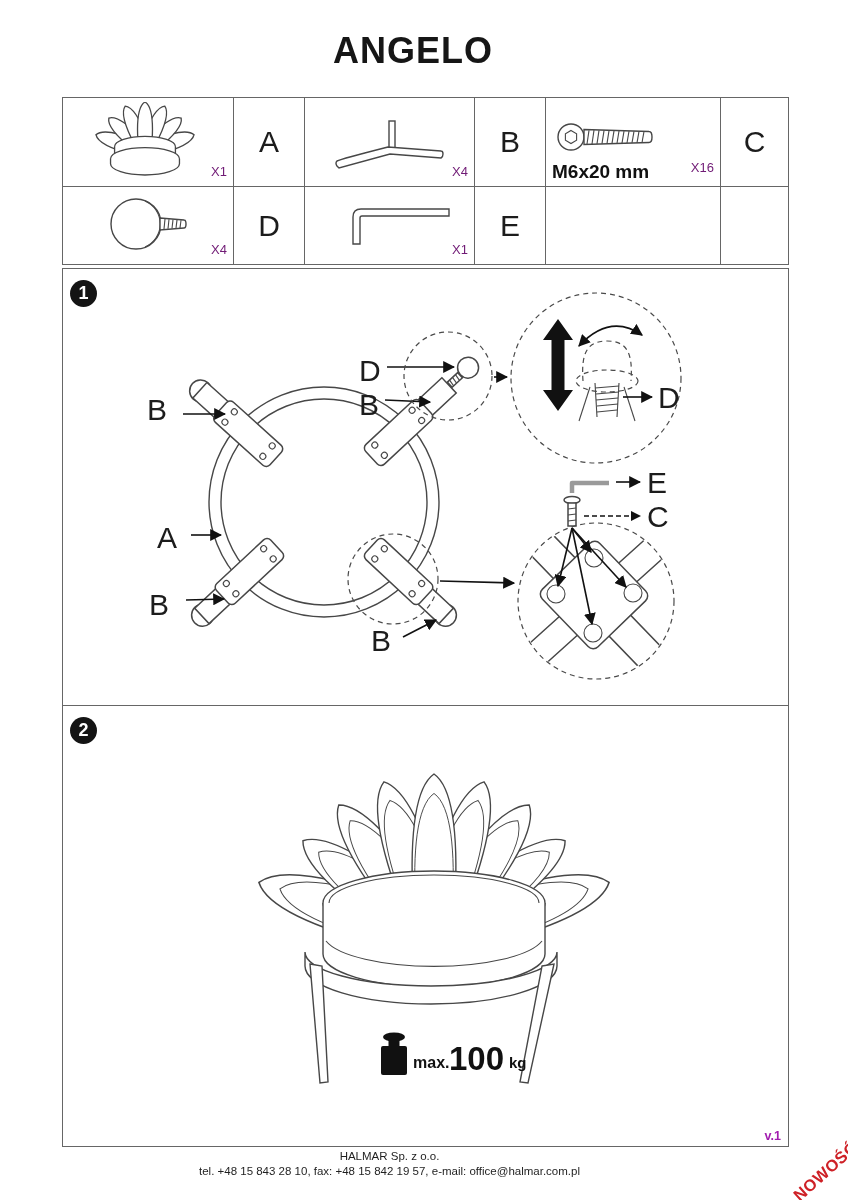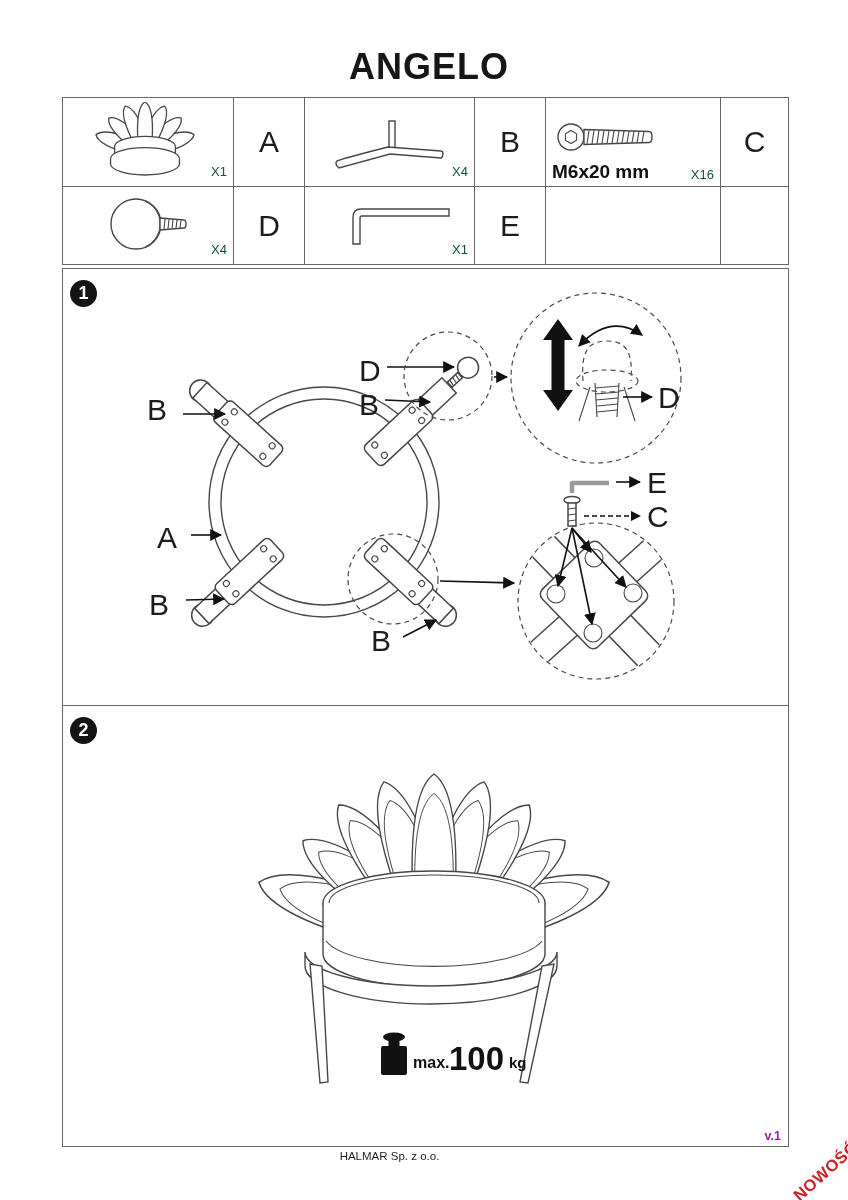--- a/index.html
+++ b/index.html
@@ -1,30 +1,30 @@
 <!DOCTYPE html>
 <html><head>
 <meta charset="utf-8">
 <style>
   html,body{margin:0;padding:0;background:#fff;}
   .page{position:relative;width:848px;height:1200px;background:#fff;overflow:hidden;
         font-family:"Liberation Sans",sans-serif;color:#161616;}
   .title{position:absolute;top:30px;left:0;width:826px;text-align:center;
-         font-size:36px;font-weight:bold;letter-spacing:1px;margin:16px;}
+         font-size:36px;font-weight:bold;letter-spacing:1px;margin:0;}
   
   .parts-table{position:absolute;left:62px;top:97px;width:725px;height:166px;
                display:grid;grid-template-columns:171px 71px 170px 71px 175px 67px;
                grid-template-rows:89px 77px;border:1px solid #666;}
   .cell{position:relative;border-right:1px solid #666;border-bottom:1px solid #666;}
   .cell.lastcol{border-right:none;}
   .cell.lastrow{border-bottom:none;}
   .cell .icon{position:absolute;}
   .letter-cell{display:flex;align-items:center;justify-content:center;
                font-size:30px;color:#1c1c1c;}
-  .count{position:absolute;right:6px;bottom:7px;font-size:13px;color:#14532d;}
+  .count{position:absolute;right:6px;bottom:7px;font-size:13px;color:#701a75;}
   .spec{position:absolute;left:6px;bottom:3px;font-size:19px;font-weight:bold;color:#111;}
   
   .box{position:absolute;left:62px;width:725px;border:1px solid #666;background:#fff;}
   .box1{top:268px;height:438px;}
   .box2{top:705px;height:440px;}
   .stepnum{position:absolute;left:7px;top:11px;width:27px;height:27px;border-radius:50%;
            background:#141414;color:#fff;font-size:18px;font-weight:bold;
            display:flex;align-items:center;justify-content:center;z-index:2;}
   .box svg{position:absolute;left:0;top:0;}
   .version{position:absolute;right:7px;bottom:3px;font-size:12.5px;font-weight:bold;color:#a21caf;}
@@ -108,21 +108,21 @@
             <line x1="58" y1="12.9" x2="56" y2="25.4"></line>
           <line x1="63" y1="13" x2="61" y2="25.3"></line>
             <line x1="68" y1="13.1" x2="66" y2="25.2"></line>
           <line x1="73" y1="13.2" x2="71" y2="25"></line>
             <line x1="78" y1="13.3" x2="76" y2="24.9"></line>
           <line x1="83" y1="13.4" x2="81" y2="24.8"></line>
             <line x1="88" y1="13.5" x2="86" y2="24.6"></line>
         </g>
       </svg>
       <span class="spec">M6x20 mm</span>
-      <span class="count" style="bottom:4px">X16</span>
+      <span class="count" style="bottom:11px">X16</span>
     </div>
 
     <div class="cell lastcol letter-cell">
       <span>C</span>
     </div>
 
     <div class="cell lastrow">
       <svg class="icon" style="left:46px;top:8px" width="80" height="58" viewBox="0 0 80 58">
         <circle cx="27" cy="29" r="25" class="ln14"></circle>
         <path d="M36,6 A25,25 0 0 1 36,52" class="thin"></path>
@@ -346,17 +346,18 @@
         <text class="wmax" x="350" y="362" font-size="16">max.</text>
         <text class="wmax" x="386" y="364" font-size="33">100</text>
         <text class="wmax" x="446" y="362" font-size="15">kg</text>
       </g>
     </svg>
     <span class="version">v.1</span>
   </div>
 
   <div class="footer">
     <div>HALMAR Sp. z o.o.</div>
+    <div>tel. +48 15 843 28 10, fax: +48 15 842 19 57, e-mail: office@halmar.com.pl</div>
   </div>
 
   <div class="nowosc">NOWOŚĆ</div>
 
 </div>
 
 </body></html>

